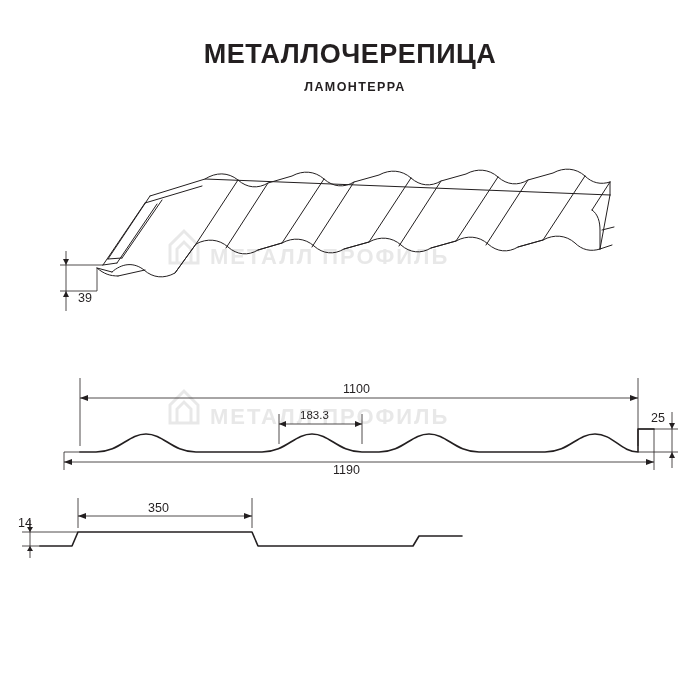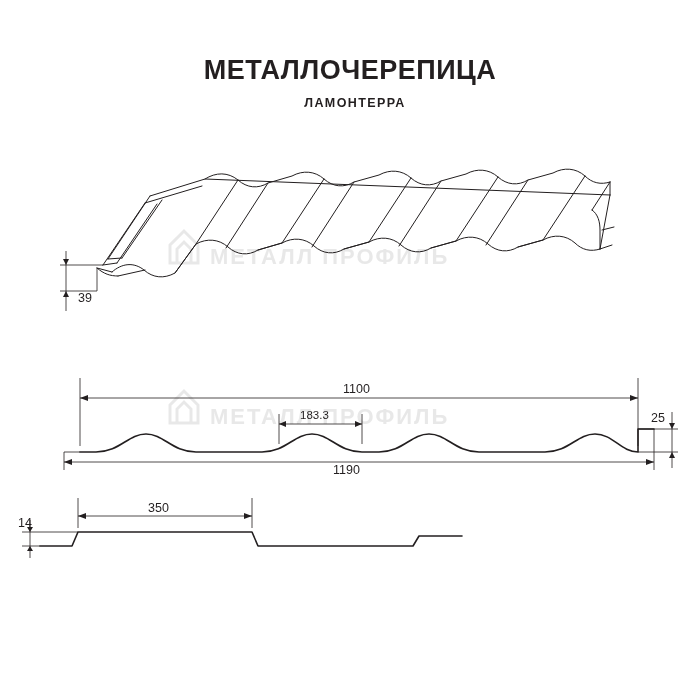--- a/index.html
+++ b/index.html
@@ -17,21 +17,21 @@
   }
   .sheet {
     position: absolute;
     inset: 0;
     width: 700px;
     height: 700px;
   }
   .title-block {
     position: absolute;
     left: 0;
-    top: 56px;
+    top: 40px;
     width: 700px;
     text-align: center;
   }
   .title-main {
     font-size: 27px;
     font-weight: bold;
     letter-spacing: 0.5px;
     color: #231f20;
     line-height: 1.1;
   }

